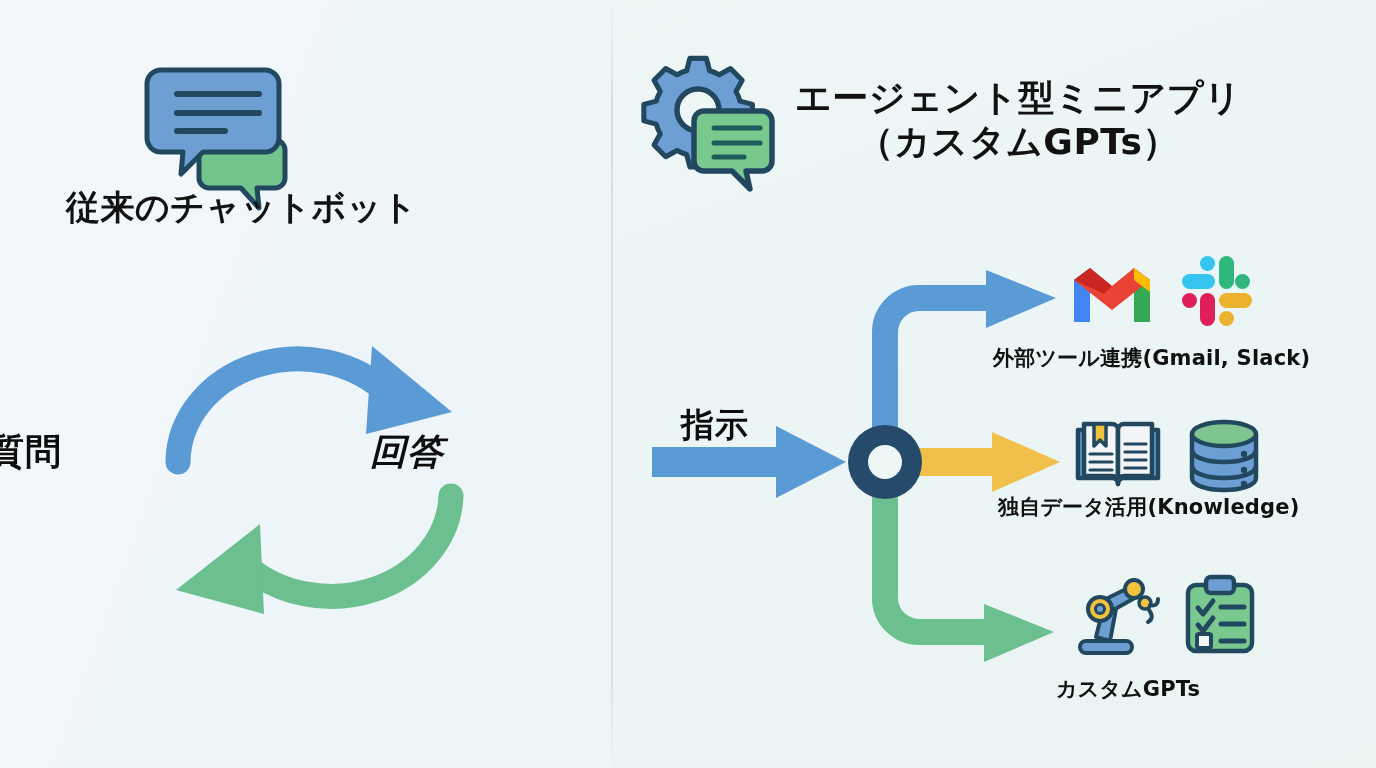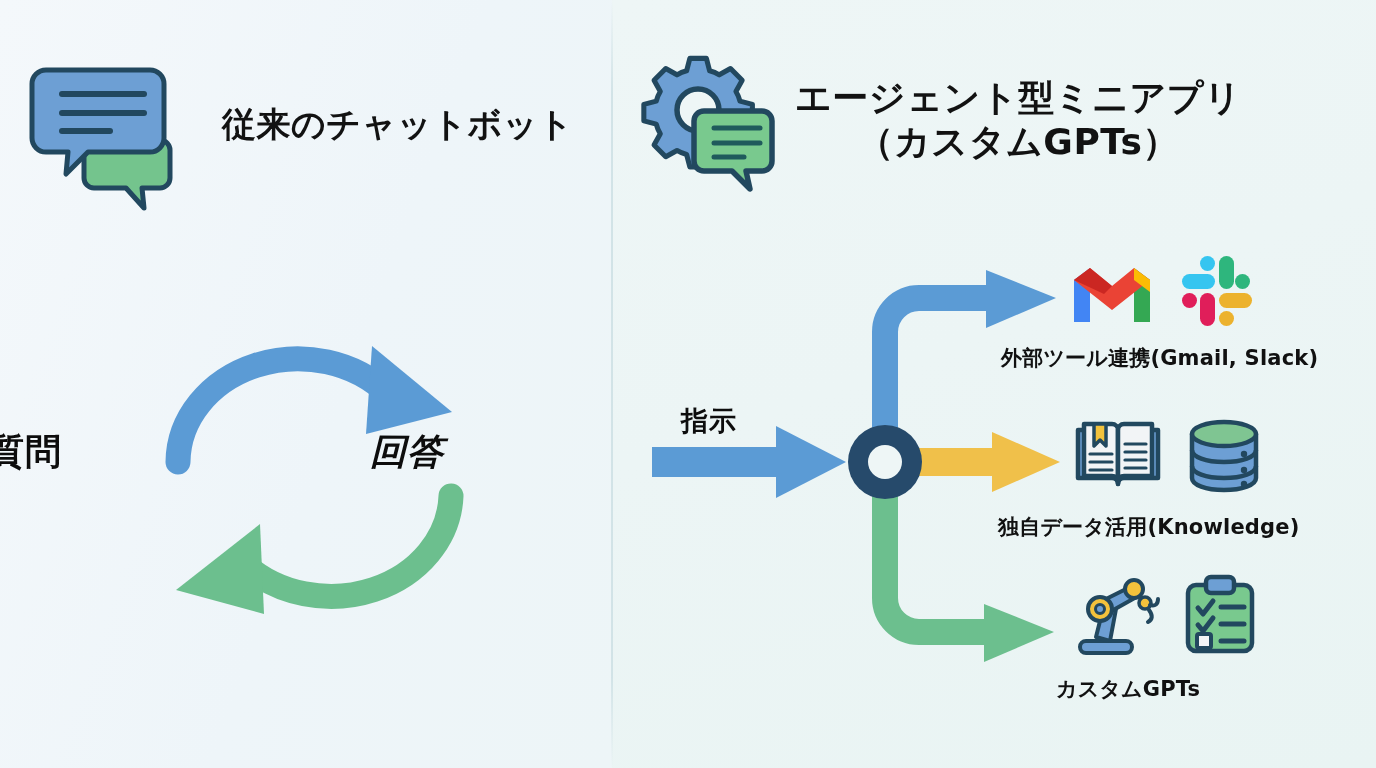--- a/index.html
+++ b/index.html
@@ -33,21 +33,21 @@
     width: 2px; height: 768px;
     background: linear-gradient(to bottom, rgba(210,226,230,0.0) 0%, rgba(205,224,228,0.85) 12%, rgba(205,224,228,0.85) 88%, rgba(210,226,230,0.0) 100%);
   }
 
   
   .hdr {
     position: absolute;
     display: flex;
     align-items: center;
   }
-  .hdr-left { left: 32px; top: 62px; }
+  .hdr-left { left: 26px; top: 62px; flex-direction: column; }
   .hdr-right { left: 648px; top: 55px; }
 
   .hdr-icon {
     flex: 0 0 auto;
     display: block;
   }
 
   .hdr-title {
     font-weight: 700;
     color: #121212;
@@ -78,36 +78,36 @@
     color: #0d0d0d;
     letter-spacing: 1px;
   }
   .cycle-label.q { left: -12px; top: 428px; }
   .cycle-label.a { left: 370px; top: 428px; font-style: italic; }
 
   
   .instr-label {
     position: absolute;
     left: 681px; top: 403px;
-    font-size: 27px;
+    font-size: 33px;
     font-weight: 700;
     color: #0d0d0d;
     letter-spacing: 1px;
   }
 
   .branch-label {
     position: absolute;
     font-size: 21px;
     font-weight: 700;
     color: #111111;
     white-space: nowrap;
     letter-spacing: 0.2px;
   }
-  .bl-1 { left: 993px; top: 344px; margin-left: 8px; }
-  .bl-2 { left: 998px; top: 513px; }
+  .bl-1 { left: 993px; top: 344px; }
+  .bl-2 { left: 998px; top: 493px; }
   .bl-3 { left: 1056px; top: 675px; }
 
   .icon-pair {
     position: absolute;
     display: flex;
     align-items: flex-end;
     gap: 22px;
   }
   .ip-1 { left: 1068px; top: 252px; }
   .ip-2 { left: 1072px; top: 418px; }

